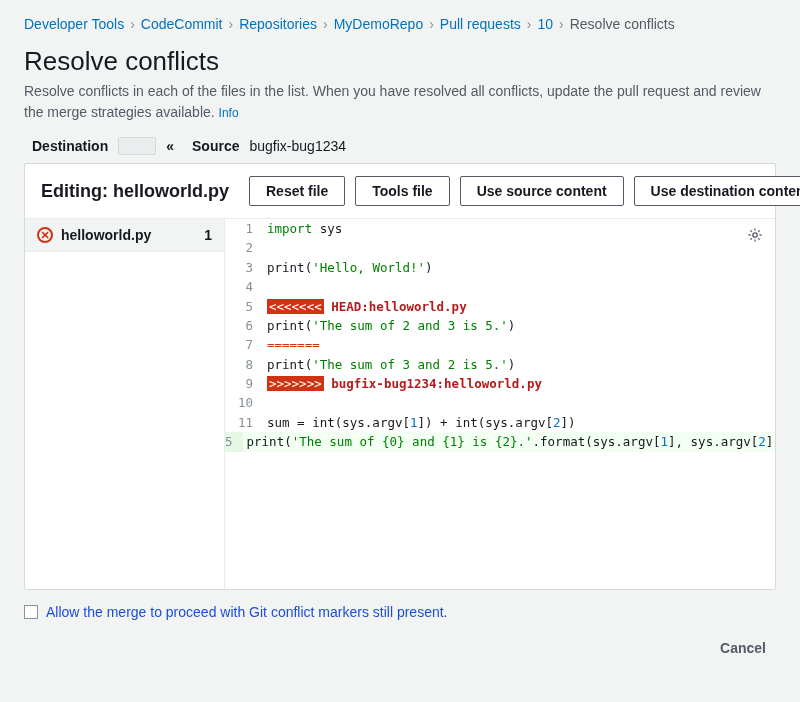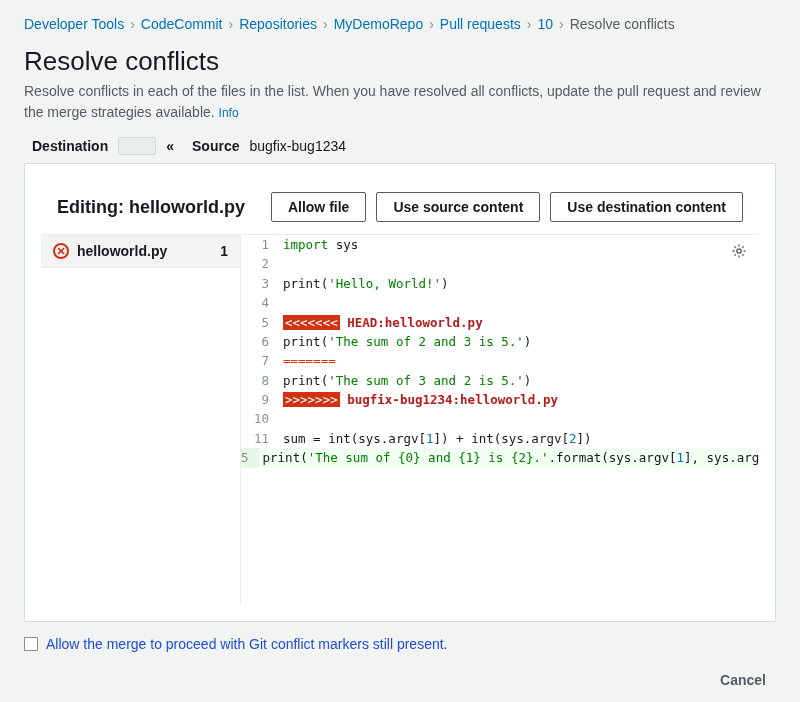--- a/index.html
+++ b/index.html
@@ -15,21 +15,21 @@
   h1.page-title { font-size: 26px; font-weight: 400; color: #16191f; margin-bottom: 4px; }
   .page-desc { color: #545b64; font-size: 14px; line-height: 1.5; margin-bottom: 14px; }
   .info-link { color:#0073bb; font-size:12px; }
 
   .dest-src { display:flex; align-items:center; gap:10px; font-size:14px; margin-bottom: 8px; }
   .dest-src .lbl { font-weight:700;padding-left:8px; }
   .pill { display:inline-block; min-width:38px; height:18px; background:#eaeded; border:1px solid #d5dbdb; border-radius:2px; }
   .chev-dbl { font-weight:700; color:#16191f; }
 
   
-  .card { background:#fff; border:1px solid #d5dbdb; border-radius:2px; padding:16px; flex:0 0 auto; }
+  .card { background:#fff; border:1px solid #d5dbdb; border-radius:2px; padding:0; flex:0 0 auto; }
   .card-header { display:flex; align-items:center; padding:12px 16px; gap:10px; border-bottom:1px solid #eaeded; }
   .card-header .editing { font-size:18px; font-weight:700; flex:0 0 auto; }
   .card-header .spacer { flex:1; }
   .btn { background:#fff; border:1px solid #545b64; color:#16191f; font-weight:700; font-size:14px; padding:6px 16px; cursor:pointer; border-radius:2px; white-space:nowrap; }
   .btn-row { display:flex; gap:10px; }
 
   .editor-wrap { display:flex; height:370px; }
   .sidebar { width:200px; border-right:1px solid #eaeded; }
   .file-item { display:flex; align-items:center; gap:8px; padding:8px 12px; background:#f2f3f3; border-bottom:1px solid #eaeded; font-size:14px; }
   .file-item .icon { width:16px; height:16px; border:2px solid #d13212; border-radius:50%; display:flex; align-items:center; justify-content:center; color:#d13212; font-size:11px; font-weight:700; }
@@ -90,21 +90,22 @@
   <span>bugfix-bug1234</span>
 </div>
 
 <div class="card">
   <div class="card-header">
     <span class="editing">
       <span>Editing: </span><span>helloworld.py</span>
     </span>
     <div class="spacer"></div>
     <div class="btn-row">
-      <button class="btn">Allow file</button>
+      <button class="btn">Reset file</button>
+      <button class="btn">Tools file</button>
       <button class="btn">Use source content</button>
       <button class="btn">Use destination content</button>
     </div>
   </div>
 
   <div class="editor-wrap">
     <div class="sidebar">
       <div class="file-item">
         <span class="icon">✕</span>
         <span class="name">helloworld.py</span>

